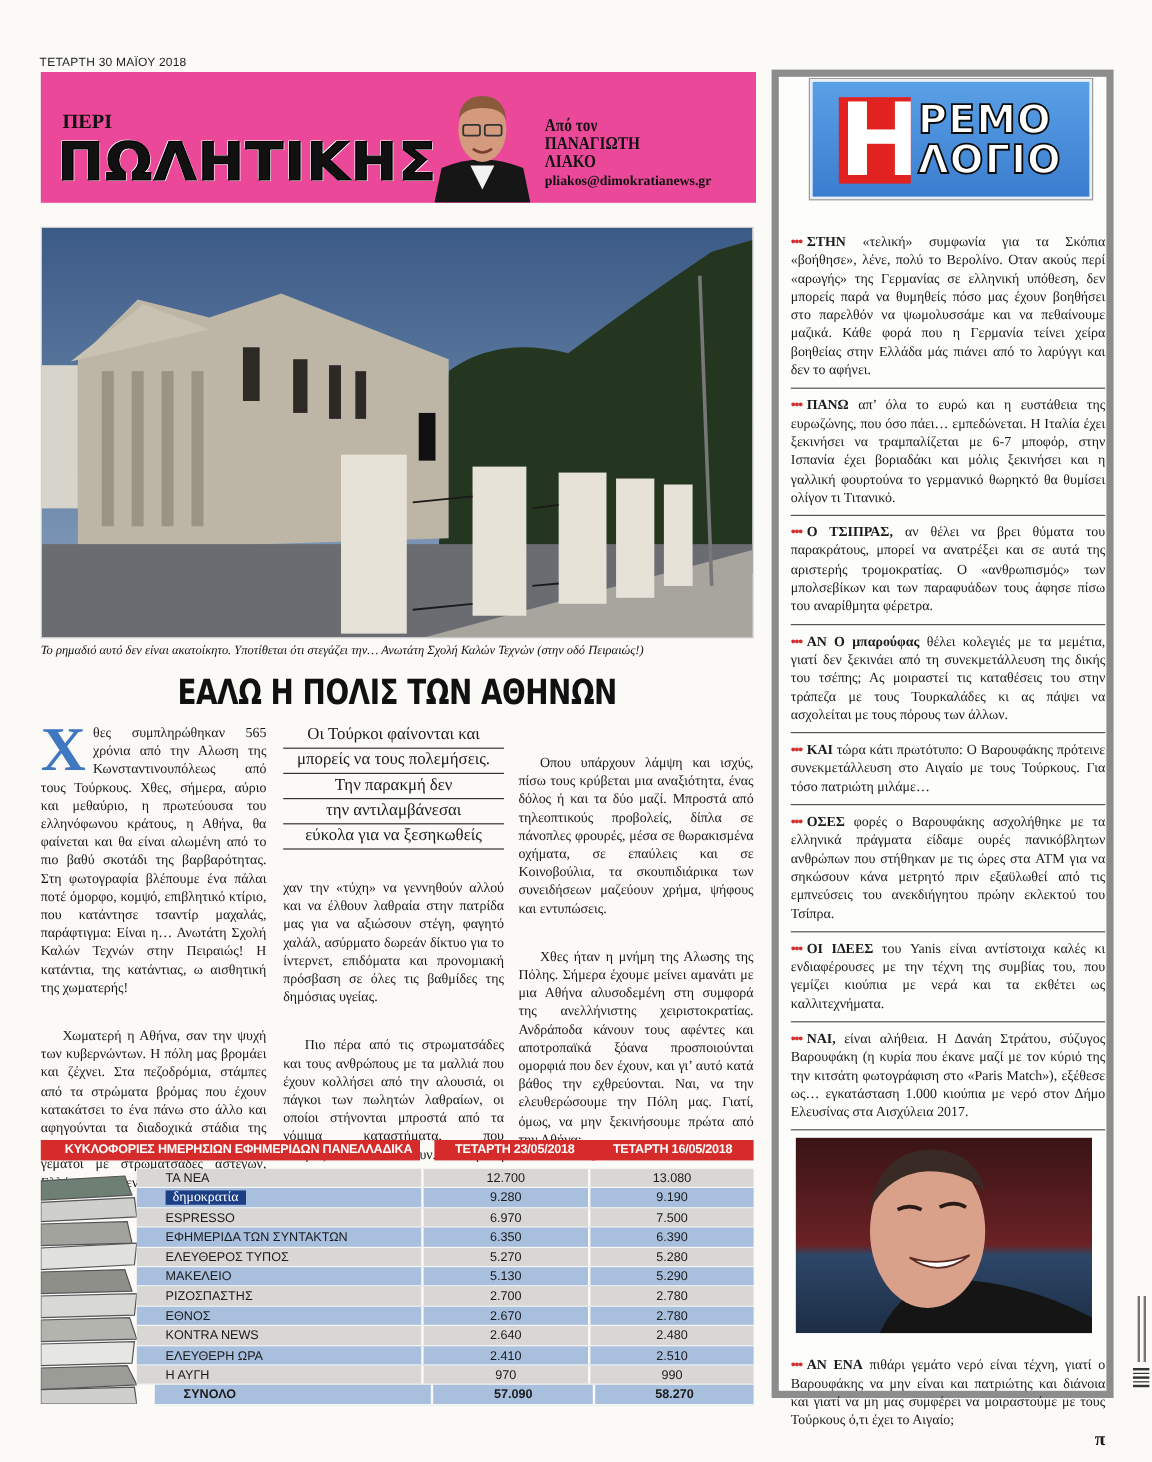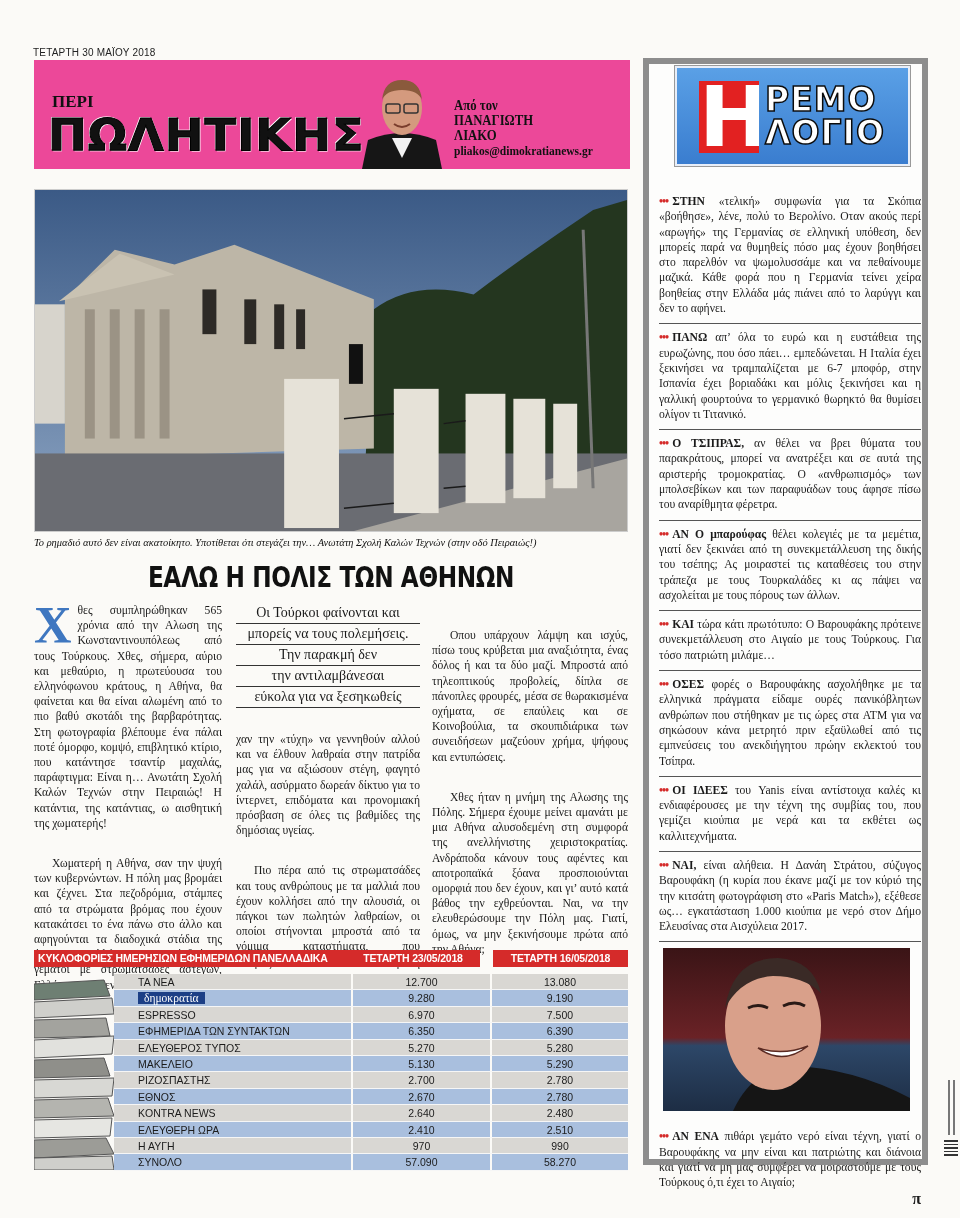--- a/index.html
+++ b/index.html
@@ -29,33 +29,33 @@
   .col3 { left: 432px; width: 196px; }
   .col p { margin: 0; }
   .col p.indent { text-indent: 18px; margin-top: 25px; }
   .dropcap { float: left; font-family: "Liberation Serif", serif; font-weight: bold; font-size: 52px; line-height: 42px; color: #3f77c0; margin: 2px 6px 0 0; }
   .pullquote { width: 184px; text-align: center; font-family: "Liberation Serif", serif; font-size: 14px; line-height: 20px; margin-bottom: 24px; }
   .pullquote span { display: block; border-bottom: 1px solid #333; }
 
   
   .circ { position: absolute; left: 34px; top: 950px; width: 594px; height: 220px; }
   .circ .hdr { position: absolute; top: 0; height: 17px; background: #d52b2a; color: #fff; font-family: "Liberation Sans", sans-serif; font-weight: bold; font-size: 10.5px; line-height: 17px; letter-spacing: -0.2px; }
-  .circ .hdr.h0 { left: 0; width: 316px; padding-left: 4px; }
-  .circ .hdr.h1 { left: 312px; width: 134px; text-align: center; }
+  .circ .hdr.h0 { left: 0; width: 316px; padding-left: 20px; }
+  .circ .hdr.h1 { left: 328px; width: 134px; text-align: center; }
   .circ .hdr.h2 { left: 459px; width: 135px; text-align: center; }
   .papers { position: absolute; left: 0; top: 24px; width: 80px; height: 196px; }
   .rows { position: absolute; left: 80px; top: 24px; width: 514px; }
   .row { height: 16.4px; display: flex; font-family: "Liberation Sans", sans-serif; font-size: 10.5px; line-height: 16px; border-bottom: 1px solid #f6f6f6; }
   .row:nth-child(odd) { background: #d9d7d3; }
   .row:nth-child(even) { background: #a9bfde; }
   .row .name { width: 237px; padding-left: 24px; }
   .row .v1 { width: 139px; text-align: center; border-left: 2px solid #fbfaf7; }
   .row .v2 { width: 138px; text-align: center; border-left: 2px solid #fbfaf7; }
   .row.highlight .name span { background: #1c3f86; color: #fff; font-family: "Liberation Serif", serif; font-size: 11.5px; padding: 0 6px; }
-  .row.total { font-weight: normal; }
+  .row.total { font-weight: bold; margin-left: 15px; }
 
   
   .side { position: absolute; left: 643px; top: 58px; width: 285px; height: 1107px; border: 6px solid #8d8d8d; background: #fdfdfc; }
   .logo { position: absolute; left: 26px; top: 2px; width: 235px; height: 100px; background: linear-gradient(#5aa0e6, #3a7dcf); border: 2px solid #e8eef8; box-shadow: 0 0 0 1px #999; }
   .logo .h { position: absolute; left: 22px; top: 13px; width: 60px; height: 72px; background: #e22121; color: #fff; font-family: "DejaVu Sans", sans-serif; font-weight: bold; font-size: 84px; line-height: 72px; text-align: center; overflow: hidden; }
   .logo .l1, .logo .l2 { position: absolute; left: 88px; font-family: "DejaVu Sans", sans-serif; font-weight: bold; font-size: 33px; line-height: 34px; color: #fff; -webkit-text-stroke: 1.5px #0b0b0b; letter-spacing: 1px; }
   .logo .l1 { top: 15px; }
   .logo .l2 { top: 48px; }
 
   .items { position: absolute; left: 10px; top: 124px; width: 262px; }

